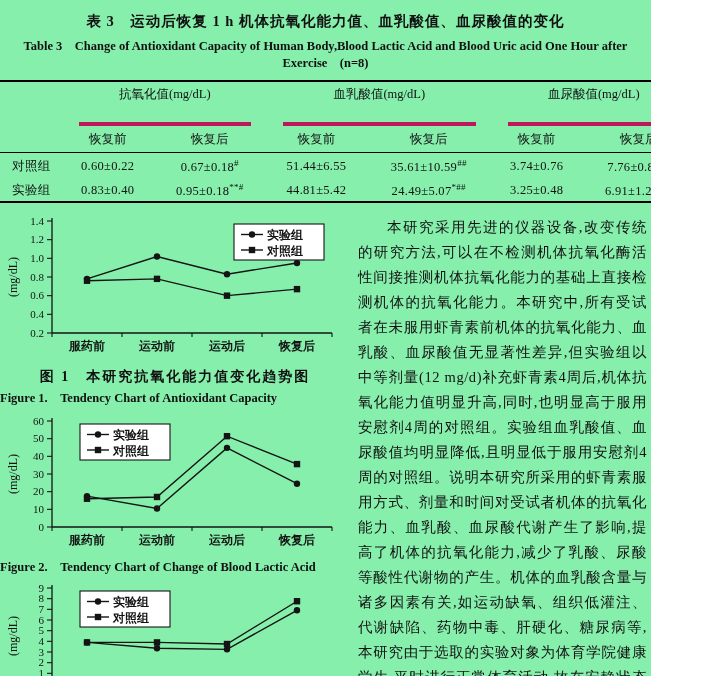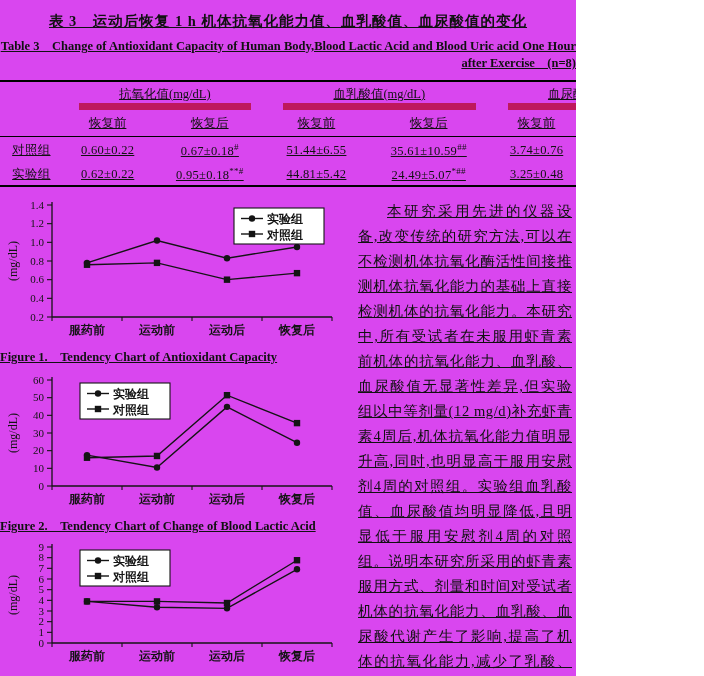--- a/index.html
+++ b/index.html
@@ -1,39 +1,38 @@
 <!DOCTYPE html>
 <html><head>
 <meta charset="utf-8">
 <style>
   html,body{margin:0;padding:0;background:#ffffff;}
   .page{
-    position:relative;width:576px;height:676px;overflow:hidden;
-    background:#d946ef;color:#111;
+    position:relative;width:651px;height:676px;overflow:hidden;
+    background:#86efac;color:#111;
     font-family:"Liberation Serif","DejaVu Serif",serif;
-    text-decoration:underline;
   }
   
   .tbl-title-zh{
     padding-top:12px;text-align:center;font-size:14.5px;font-weight:bold;
     letter-spacing:1px;
   }
   .tbl-title-en{
-    padding-top:7px;text-align:right;font-size:12.5px;font-weight:bold;
+    padding-top:7px;text-align:center;font-size:12.5px;font-weight:bold;
   }
   
   table.t3{
     width:696px;margin:8px auto 0 auto;border-collapse:collapse;
     border-top:2px solid #000;border-bottom:2px solid #000;
     font-size:12.5px;text-align:center;
   }
   table.t3 th,table.t3 td{padding:2px 0;font-weight:normal;}
   table.t3 .rowlab{width:9%;}
   table.t3 .grp{padding-top:4px;}
-  table.t3 .grpline{border-bottom:7px solid #be185d;padding-bottom:0;margin:0 16px;}
+  table.t3 .grpline{border-bottom:4px solid #be185d;padding-bottom:19px;margin:0 16px;}
   table.t3 tr.subhead th{border-bottom:1.4px solid #000;padding-bottom:4px;padding-top:3px;}
   table.t3 tbody td{padding-top:5px;padding-bottom:2px;letter-spacing:0.3px;}
   table.t3 sup{font-size:9px;}
   
   .content{display:flex;margin-top:10px;}
   .left-col{width:350px;flex:0 0 350px;}
   .right-col{flex:1;padding:2px 4px 0 8px;}
   .chart{margin-left:4px;}
   .cap-zh{
     text-align:center;font-size:14px;font-weight:bold;letter-spacing:2px;
@@ -87,21 +86,21 @@
           <td class="rowlab">对照组</td>
           <td>0.60±0.22</td>
           <td>0.67±0.18<sup>#</sup></td>
           <td>51.44±6.55</td>
           <td>35.61±10.59<sup>##</sup></td>
           <td>3.74±0.76</td>
           <td>7.76±0.81<sup>##</sup></td>
         </tr>
         <tr>
           <td class="rowlab">实验组</td>
-          <td>0.62±0.22</td>
+          <td>0.83±0.40</td>
           <td>0.95±0.18<sup>**#</sup></td>
           <td>44.81±5.42</td>
           <td>24.49±5.07<sup>*##</sup></td>
           <td>3.25±0.48</td>
           <td>6.91±1.21<sup>*##</sup></td>
         </tr>
       </tbody>
     </table>
 
   <div class="content">
@@ -147,20 +146,21 @@
             <g>
               <rect x="230" y="11" width="90" height="36" fill="#fff" stroke="#141414" stroke-width="1.1"></rect>
               <line x1="237" y1="21.5" x2="259" y2="21.5" stroke="#141414" stroke-width="1.4"></line>
               <circle cx="248" cy="21.5" r="3.2" fill="#141414"></circle>
               <text x="263" y="26" font-size="12" font-weight="bold" fill="#141414">实验组</text>
               <line x1="237" y1="37" x2="259" y2="37" stroke="#141414" stroke-width="1.4"></line>
               <rect x="244.8" y="33.8" width="6.4" height="6.4" fill="#141414"></rect>
               <text x="263" y="41.5" font-size="12" font-weight="bold" fill="#141414">对照组</text>
             </g>
           </svg></div>
+      <div class="cap-zh">图 1　本研究抗氧化能力值变化趋势图</div>
       <div class="cap-en">Figure 1.　Tendency Chart of Antioxidant Capacity</div>
 
       <div class="chart" id="chart1"><svg xmlns="http://www.w3.org/2000/svg" width="340" height="140" style="font-family:'Liberation Serif','DejaVu Serif',serif">
             <line x1="48" y1="5" x2="48" y2="114" stroke="#141414" stroke-width="1.3"></line>
             <line x1="48" y1="114" x2="328" y2="114" stroke="#141414" stroke-width="1.3"></line>
             <line x1="43" y1="114" x2="48" y2="114" stroke="#141414" stroke-width="1.1"></line>
             <text x="40" y="117.5" text-anchor="end" font-size="11" fill="#141414">0</text>
             <line x1="43" y1="96.33333333333333" x2="48" y2="96.33333333333333" stroke="#141414" stroke-width="1.1"></line>
             <text x="40" y="99.83333333333333" text-anchor="end" font-size="11" fill="#141414">10</text>
             <line x1="43" y1="78.66666666666667" x2="48" y2="78.66666666666667" stroke="#141414" stroke-width="1.1"></line>

